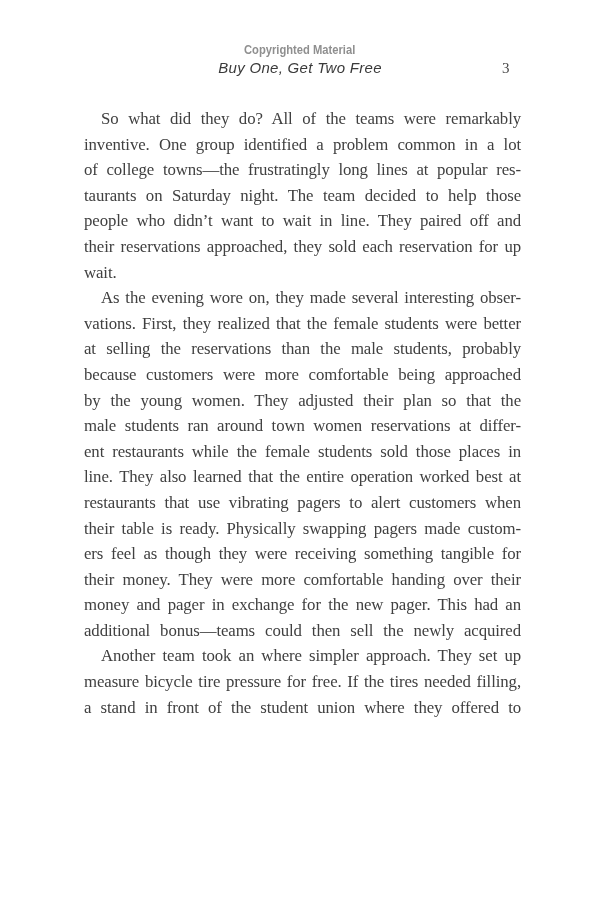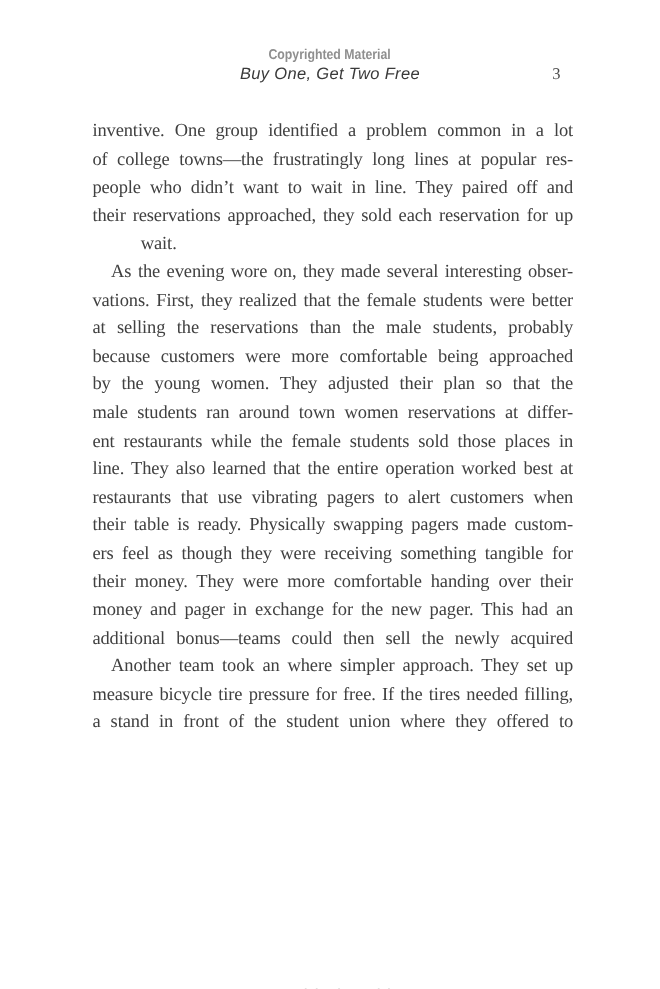--- a/index.html
+++ b/index.html
@@ -63,39 +63,41 @@
   }
   .line {
     height: 25.6px;
     text-align: justify;
     text-align-last: justify;
     text-justify: inter-word;
     white-space: normal;
     overflow: visible;
   }
   .line.indent { text-indent: 17px; }
-  .line.flush { text-align-last: left; margin-left: 44px; }
+  .line.flush { text-align-last: left; }
 </style>
 </head>
 <body>
 
 <div class="page">
 
   <div class="copyright top">
     <span class="inner">Copyrighted Material</span>
   </div>
 
   <div class="running-header">
     <span class="header-title">Buy One, Get Two Free</span>
     <span class="page-number">3</span>
   </div>
 
   <div class="body-text" id="body-text">
+      <div class="line indent">So what did they do? All of the teams were remarkably</div>
       <div class="line">inventive. One group identified a problem common in a lot</div>
       <div class="line">of college towns—the frustratingly long lines at popular res-</div>
+      <div class="line">taurants on Saturday night. The team decided to help those</div>
       <div class="line">people who didn’t want to wait in line. They paired off and</div>
       <div class="line">their reservations approached, they sold each reservation for up</div>
       <div class="line flush">wait.</div>
       <div class="line indent">As the evening wore on, they made several interesting obser-</div>
       <div class="line">vations. First, they realized that the female students were better</div>
       <div class="line">at selling the reservations than the male students, probably</div>
       <div class="line">because customers were more comfortable being approached</div>
       <div class="line">by the young women. They adjusted their plan so that the</div>
       <div class="line">male students ran around town women reservations at differ-</div>
       <div class="line">ent restaurants while the female students sold those places in</div>

